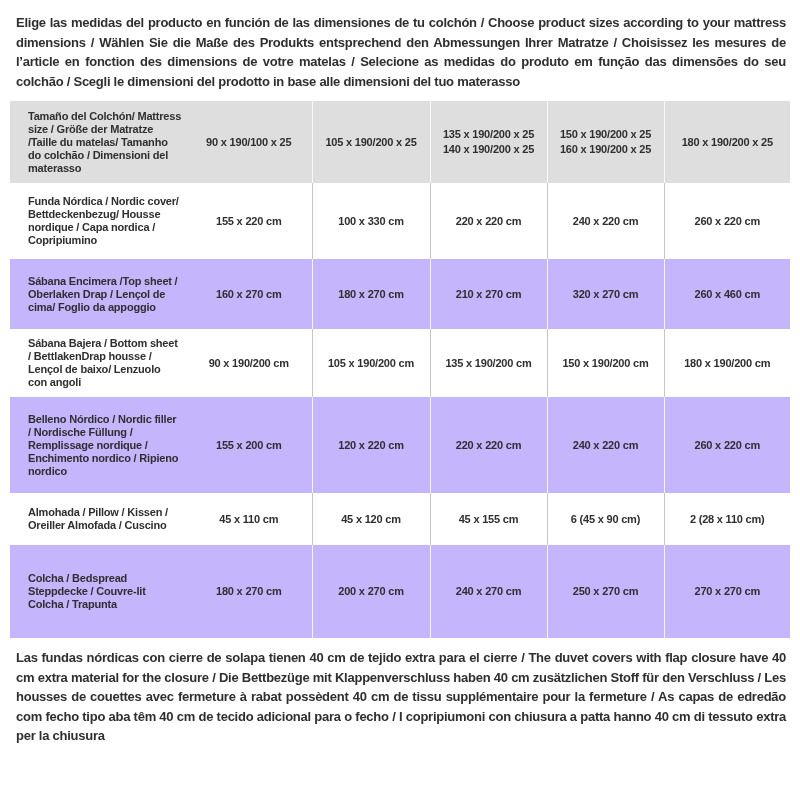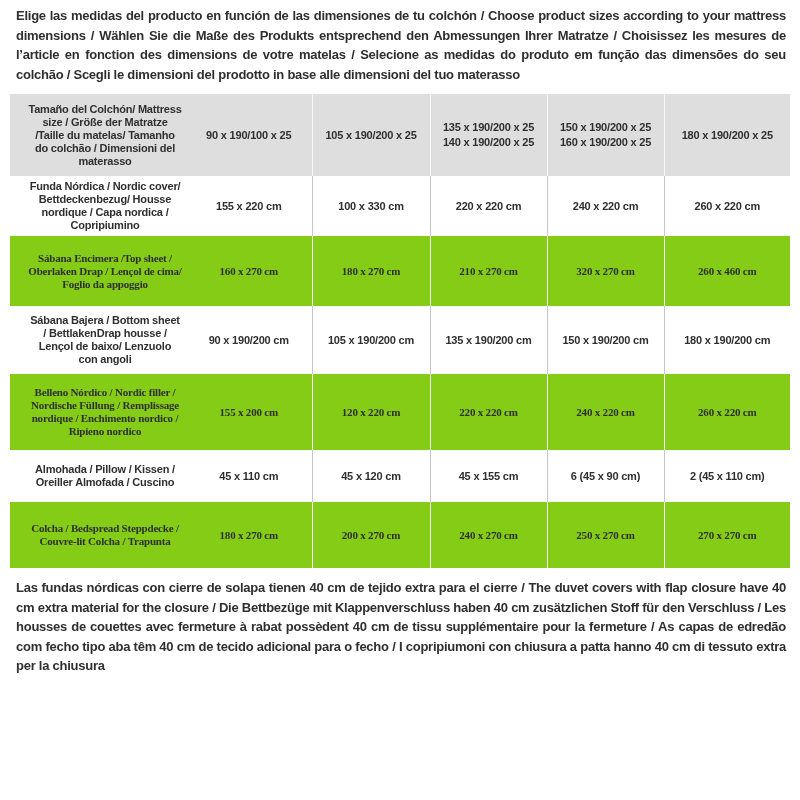--- a/index.html
+++ b/index.html
@@ -2,45 +2,45 @@
 <html><head>
 <meta charset="utf-8">
 <style>
   html,body{margin:0;padding:0;}
   body{
     width:800px;height:800px;overflow:hidden;background:#ffffff;
     font-family:"Liberation Sans",sans-serif;font-weight:bold;color:#2f2f2f;
     -webkit-font-smoothing:antialiased;
   }
   .intro{
-    padding:6px 14px 0 16px;
+    padding:13px 14px 0 16px;
     font-size:13px;line-height:19.5px;letter-spacing:-0.25px;
     text-align:justify;
   }
   .table-wrap{margin:10px 10px 0 10px;}
   table.size-table{
     border-collapse:collapse;table-layout:fixed;width:780px;
   }
   col.c-label{width:176px;}
   col.c-v1{width:126px;}
   col.c-v2{width:118px;}
   col.c-v3{width:117px;}
   col.c-v4{width:117px;}
   col.c-v5{width:126px;}
   td{
     font-size:11px;letter-spacing:-0.2px;vertical-align:middle;
     padding:0;
   }
   td.label{
-    text-align:center;padding-left:18px;padding-right:4px;line-height:13px;
+    text-align:left;padding-left:18px;padding-right:4px;line-height:13px;
   }
   td.val{
     text-align:center;white-space:pre-line;line-height:15px;
   }
-  tr.gray{background:#84cc16;font-family:Liberation Serif, serif;}
+  tr.gray{background:#c4b5fd;}
   tr.ghead{background:#dedede;}
   td.div{border-left:1px solid #c6c6c6;}
   tr.gray td.div, tr.ghead td.div{border-left-color:#f8f8f8;}
   .footnote{
     padding:10px 14px 0 16px;
     font-size:13px;line-height:19.5px;letter-spacing:-0.25px;
     text-align:justify;
   }
 </style>
 </head>
@@ -62,21 +62,21 @@
       <tr class="ghead" style="height:82px">
         <td class="label">Tamaño del Colchón/ Mattress size / Größe der Matratze /Taille du matelas/ Tamanho do colchão / Dimensioni del materasso</td>
         <td class="val">90 x 190/100 x 25</td>
         <td class="val div">105 x 190/200 x 25</td>
         <td class="val div">135 x 190/200 x 25
 140 x 190/200 x 25</td>
         <td class="val div">150 x 190/200 x 25
 160 x 190/200 x 25</td>
         <td class="val div">180 x 190/200 x 25</td>
       </tr>
-      <tr style="height:60px">
+      <tr style="height:76px">
         <td class="label">Funda Nórdica /  Nordic cover/ Bettdeckenbezug/ Housse nordique  / Capa nordica / Copripiumino</td>
         <td class="val">155 x 220 cm</td>
         <td class="val div">100 x 330 cm</td>
         <td class="val div">220 x 220 cm</td>
         <td class="val div">240 x 220 cm</td>
         <td class="val div">260 x 220 cm</td>
       </tr>
       <tr class="gray" style="height:70px">
         <td class="label">Sábana Encimera /Top sheet / Oberlaken Drap / Lençol de cima/ Foglio da appoggio</td>
         <td class="val">160 x 270 cm</td>
@@ -86,37 +86,37 @@
         <td class="val div">260 x 460 cm</td>
       </tr>
       <tr style="height:68px">
         <td class="label">Sábana Bajera / Bottom sheet / BettlakenDrap housse / Lençol de baixo/ Lenzuolo con angoli</td>
         <td class="val">90 x 190/200 cm</td>
         <td class="val div">105 x 190/200 cm</td>
         <td class="val div">135 x 190/200 cm</td>
         <td class="val div">150 x 190/200 cm</td>
         <td class="val div">180 x 190/200 cm</td>
       </tr>
-      <tr class="gray" style="height:76px">
+      <tr class="gray" style="height:96px">
         <td class="label">Belleno Nórdico / Nordic filler / Nordische Füllung / Remplissage nordique / Enchimento nordico / Ripieno nordico</td>
         <td class="val">155 x 200 cm</td>
         <td class="val div">120 x 220 cm</td>
         <td class="val div">220 x 220 cm</td>
         <td class="val div">240 x 220 cm</td>
         <td class="val div">260 x 220 cm</td>
       </tr>
       <tr style="height:52px">
         <td class="label">Almohada  / Pillow / Kissen / Oreiller Almofada / Cuscino</td>
         <td class="val">45 x 110 cm</td>
         <td class="val div">45 x 120 cm</td>
         <td class="val div">45 x 155 cm</td>
         <td class="val div">6 (45 x 90 cm)</td>
-        <td class="val div">2 (45 x 110 cm)</td>
+        <td class="val div">2 (28 x 110 cm)</td>
       </tr>
-      <tr class="gray" style="height:66px">
+      <tr class="gray" style="height:93px">
         <td class="label">Colcha / Bedspread Steppdecke / Couvre-lit Colcha / Trapunta</td>
         <td class="val">180 x 270 cm</td>
         <td class="val div">200 x 270 cm</td>
         <td class="val div">240 x 270 cm</td>
         <td class="val div">250 x 270 cm</td>
         <td class="val div">270 x 270 cm</td>
       </tr>
     </tbody>
   </table>
 </div>

